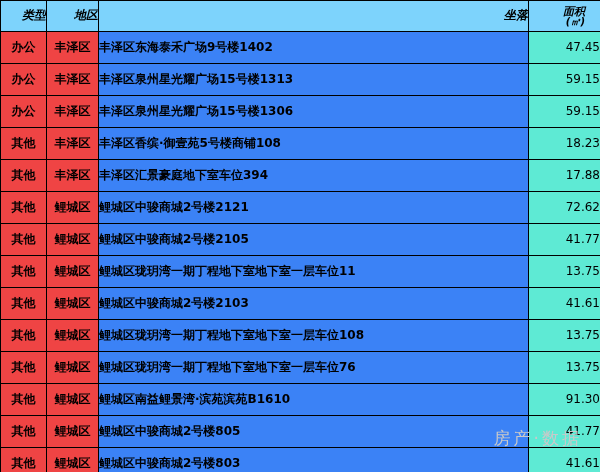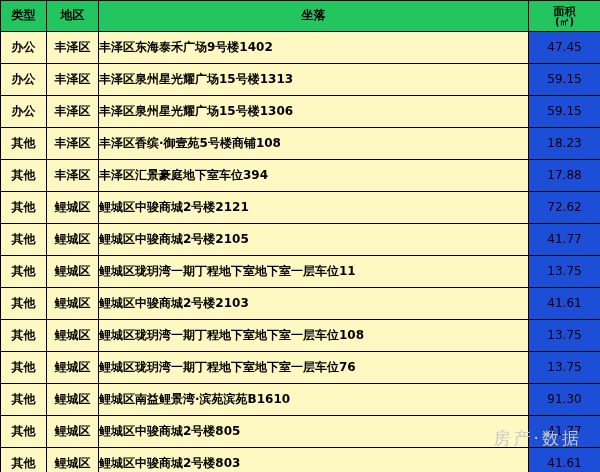--- a/index.html
+++ b/index.html
@@ -28,61 +28,62 @@
     border: 1px solid #000000;
     padding: 0;
     font-size: 12px;
     line-height: 1.1;
     color: #000000;
     vertical-align: middle;
     overflow: hidden;
     white-space: nowrap;
   }
   thead th {
-    background: #22c55e;
+    background: #7dd3fc;
     color: #ffffff;
     font-weight: bold;
-    text-align: center;
+    text-align: right;
     height: 28px;
     font-size: 13px;
+    font-style: italic;
   }
   thead th.area-head {
     font-size: 11px;
     line-height: 1.0;
-    padding: 1px 0;
+    padding: 1px 15px;
   }
   .area-head .unit {
     display: block;
     font-size: 10px;
   }
   col.c-type { width: 46px; }
   col.c-region { width: 52px; }
   col.c-loc { width: 430px; }
   col.c-area { width: 72px; }
 
   tbody tr { height: 32px; }
   td.type, td.region {
-    background: #fef9c3;
+    background: #ef4444;
     color: #ffffff;
     font-weight: bold;
     text-align: center;
     font-size: 12px;
   }
   td.loc {
-    background: #fef9c3;
+    background: #3b82f6;
     color: #ffffff;
     font-weight: bold;
     text-align: left;
     padding-left: 4px;
     font-size: 12px;
   }
   td.area {
-    background: #1d4ed8;
+    background: #5eead4;
     color: #000000;
-    text-align: center;
+    text-align: right;
     font-size: 12px;
   }
   .watermark {
     position: absolute;
     right: 18px;
     bottom: 22px;
     font-size: 17px;
     color: #c9c9c9;
     letter-spacing: 3px;
     pointer-events: none;

